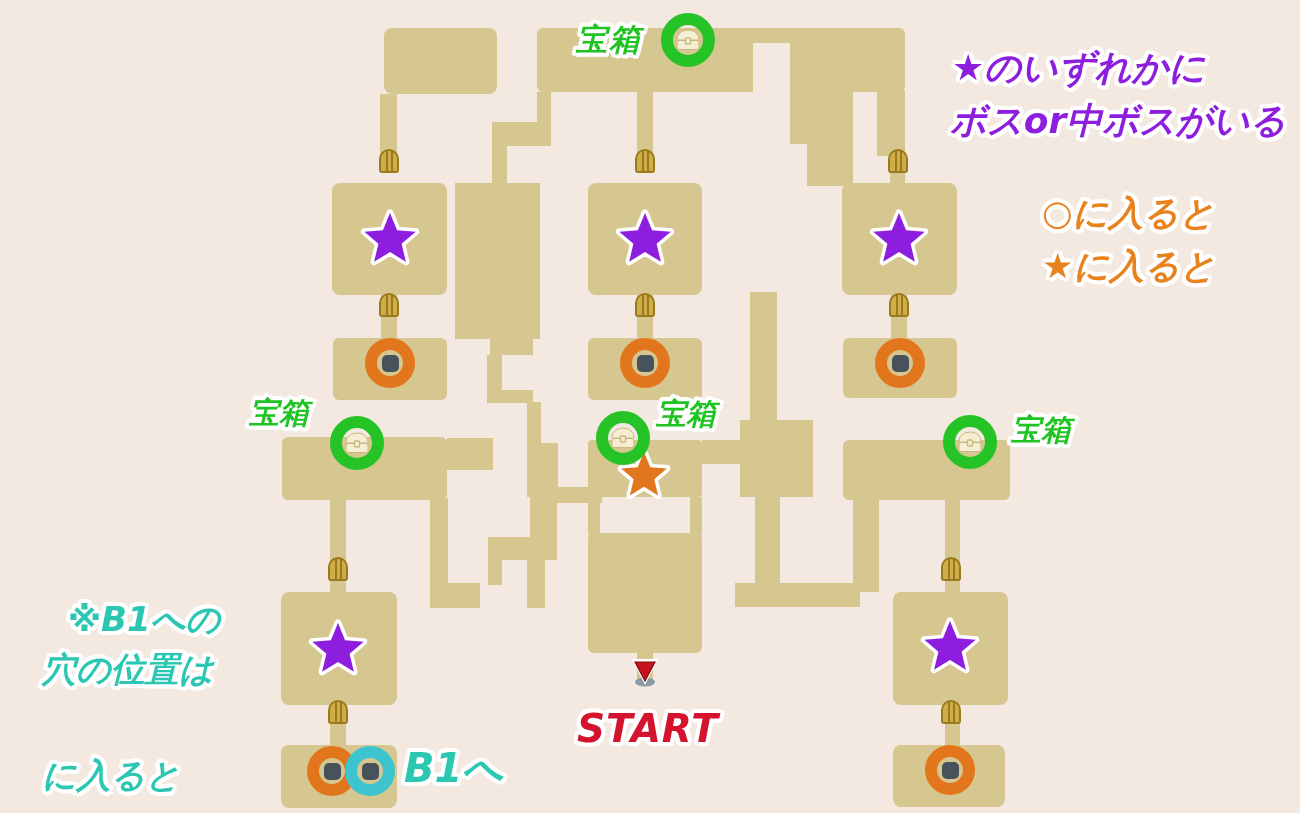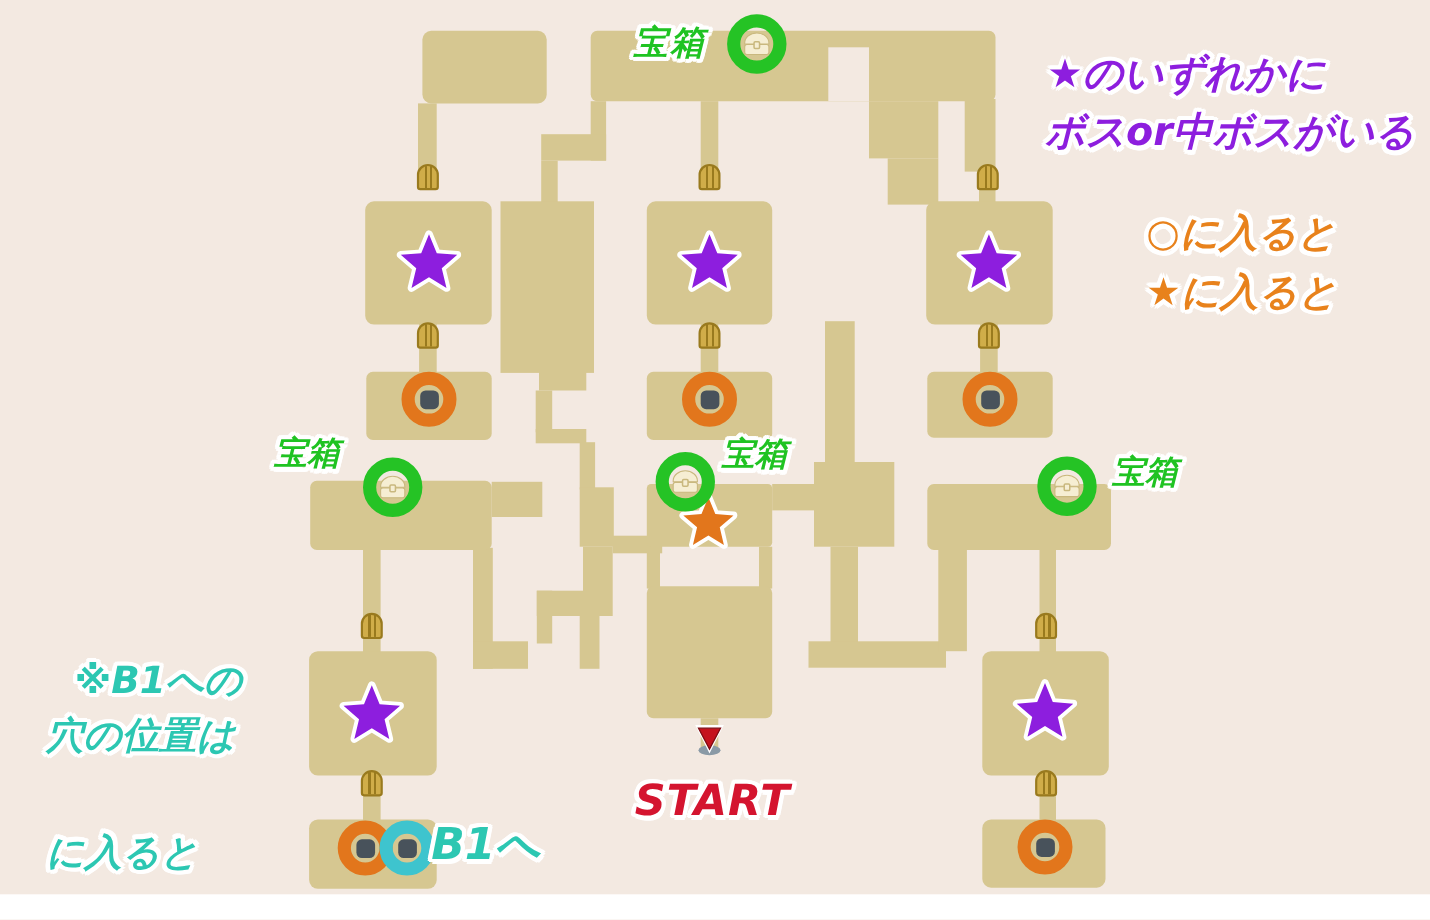--- a/index.html
+++ b/index.html
@@ -47,21 +47,21 @@
   .lbl-treasure-center{left:656px;top:397px;font-size:30px;}
   .lbl-treasure-right{left:1011px;top:413px;font-size:30px;}
   .lbl-boss1{left:952px;top:48px;font-size:36px;}
   .lbl-boss2{left:950px;top:101px;font-size:36px;}
   .lbl-warp1{left:1042px;top:194px;font-size:35px;}
   .lbl-warp2{left:1042px;top:247px;font-size:35px;}
   .lbl-b1note1{left:28px;top:601px;font-size:34px;margin-left:40px;}
   .lbl-b1note2{left:42px;top:651px;font-size:34px;}
   .lbl-b1note3{left:42px;top:704px;font-size:34px;}
   .lbl-b1note4{left:42px;top:757px;font-size:34px;}
-  .lbl-b1{left:392px;top:746px;font-size:40px;}
+  .lbl-b1{left:404px;top:746px;font-size:40px;}
   .lbl-start{left:577px;top:708px;font-size:39px;letter-spacing:1px;}
 </style>
 </head>
 <body>
 
 <div id="stage">
   <div id="map-layer">
       <div class="fl" style="left: 384px; top: 28px; width: 113px; height: 66px; border-radius: 8px; background: rgb(214, 199, 145);"></div>
       <div class="fl" style="left: 380px; top: 94px; width: 17px; height: 64px; border-radius: 0px; background: rgb(214, 199, 145);"></div>
       <div class="fl" style="left: 537px; top: 28px; width: 368px; height: 64px; border-radius: 6px; background: rgb(214, 199, 145);"></div>

